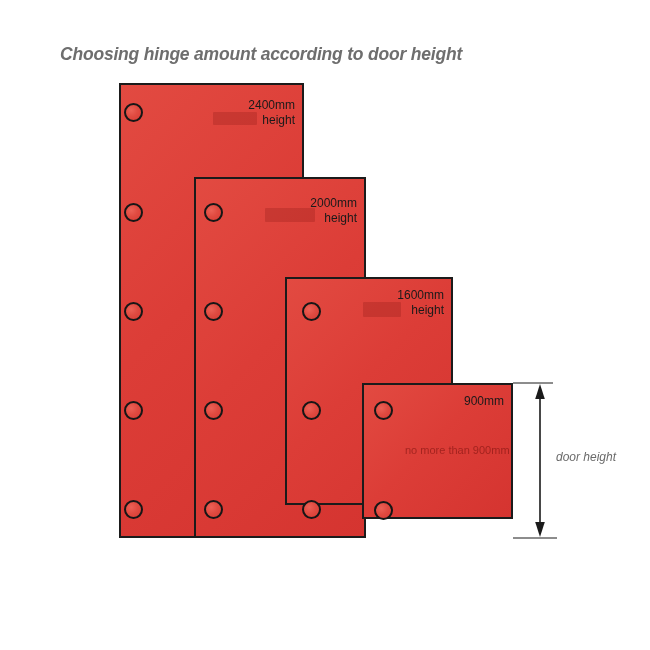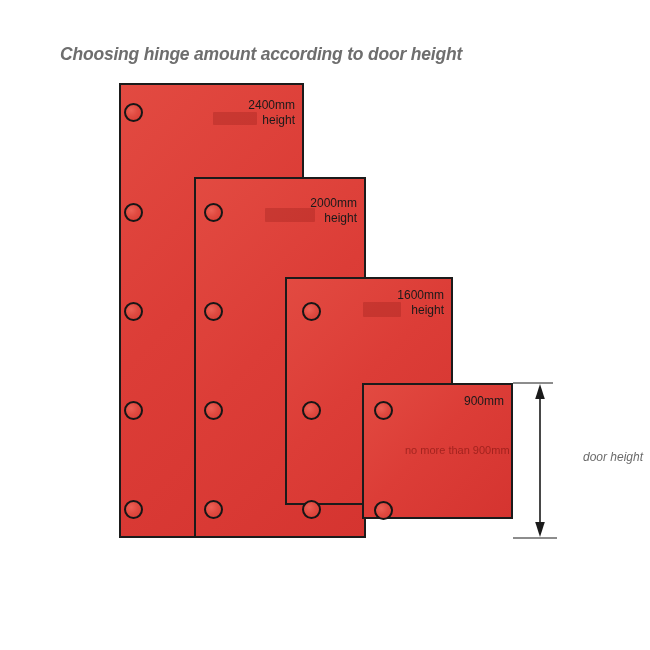--- a/index.html
+++ b/index.html
@@ -71,21 +71,20 @@
   .dim-arrow polygon { fill: #1a1a1a; }
   .dim-label {
     position: absolute;
     left: 556px;
     top: 450px;
     font-size: 12px;
     font-style: italic;
     color: #6a6a6a;
     white-space: nowrap;
     z-index: 10;
-    margin-left: 27px;
   }
 </style>
 </head>
 <body>
 
 <div id="stage">
 
   <div class="title">Choosing hinge amount according to door height</div>
 
   <svg class="dim-arrow" width="145" height="170" viewBox="0 0 145 170">

